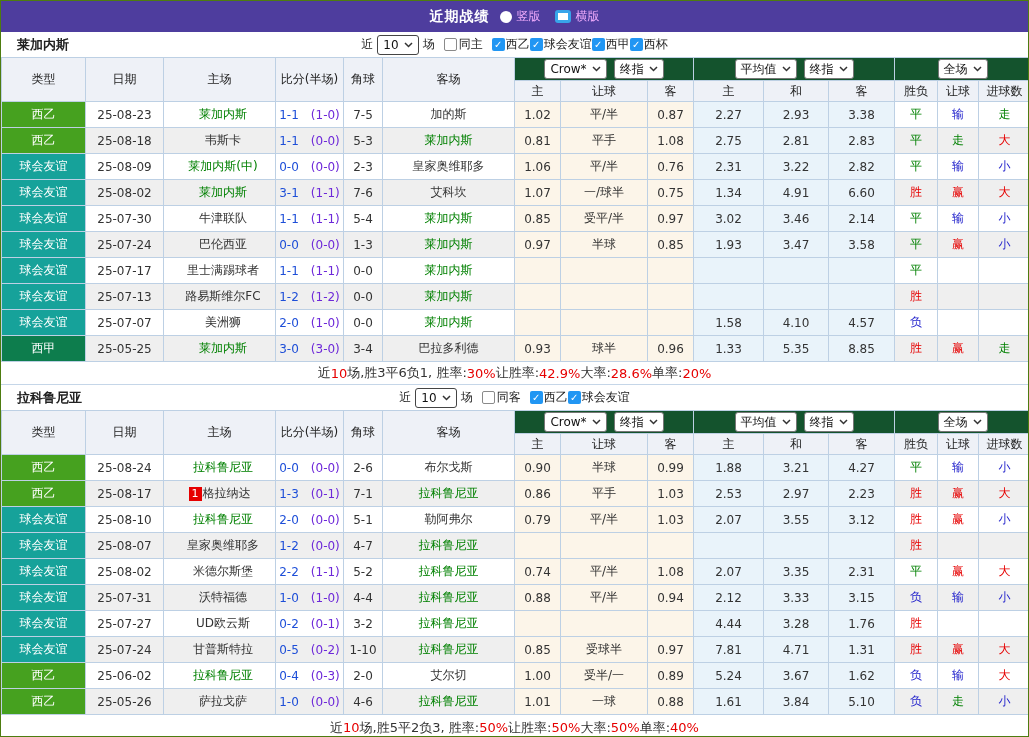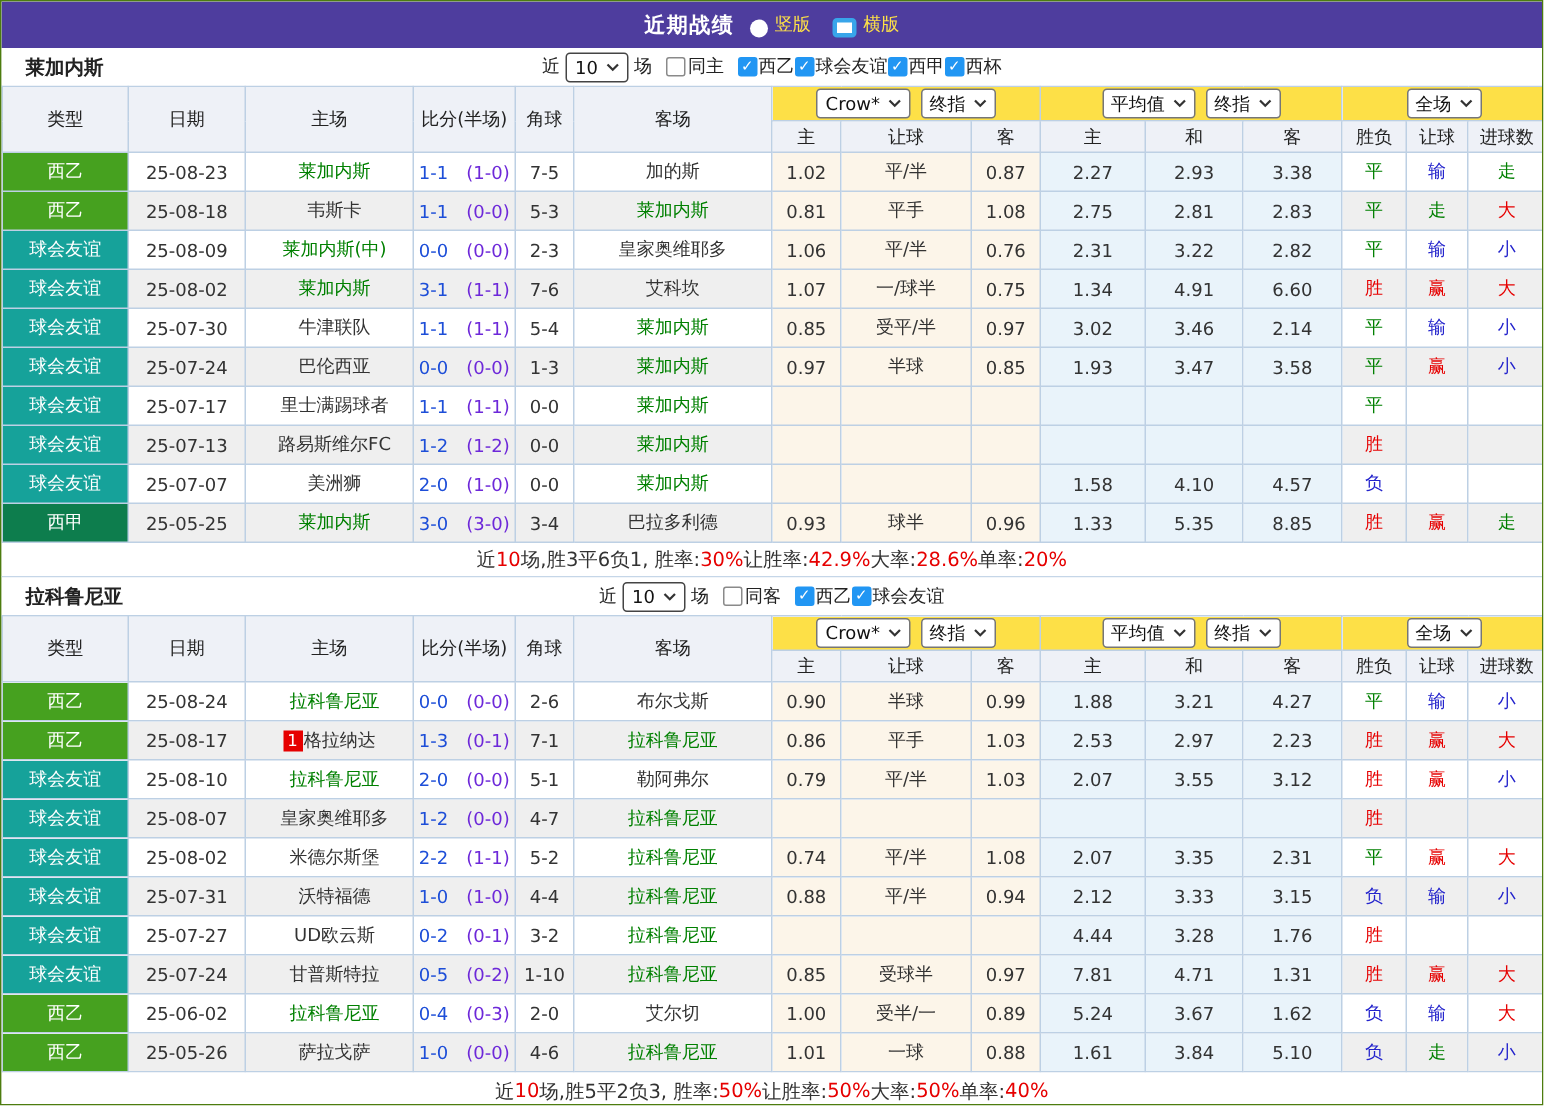--- a/index.html
+++ b/index.html
@@ -15,21 +15,21 @@
     overflow: hidden;
   }
   
   .title-bar {
     height: 31px;
     background: #4e3d9e;
     display: flex; align-items: center; justify-content: center; gap: 10px;
   }
   .title { color:#fff; font-weight:bold; font-size:14px; letter-spacing:1px; }
   .radio-group { display:inline-flex; align-items:center; gap:14px; }
-  .radio-opt { display:inline-flex; align-items:flex-end; gap:5px; color:#fde047; font-size:12px; cursor:pointer; }
+  .radio-opt { display:inline-flex; align-items:center; gap:5px; color:#f0abfc; font-size:12px; cursor:pointer; }
   .dot { width:12px; height:12px; border-radius:50%; background:#fff; display:inline-block; }
   .dot.sel { width:13px; height:13px; border:3.5px solid #38a5ea; background:#fff; }
 
   
   .filter-row {
     position: relative; height: 25px;
     display:flex; align-items:center; justify-content:center;
     font-size:12px; color:#222; background:#fff;
   }
   .team-name { position:absolute; left:16px; font-weight:bold; font-size:13px; color:#222; }
@@ -51,21 +51,21 @@
   .box.on  { background:#2196f3; color:#fff; font-weight:bold; }
   .box.off { background:#fff; border:1px solid #8a8a8a; }
 
   
   table.grid { width:1029px; border-collapse:collapse; table-layout:fixed; }
   .grid th, .grid td {
     border:1px solid #bdd0e4; text-align:center; vertical-align:middle;
     font-size:12px; color:#333; padding:0; overflow:hidden; white-space:nowrap;
   }
   .grid thead th { background:#eef1f7; font-weight:normal; color:#222; }
-  .grid thead th.ddc { background:#fde047; }
+  .grid thead th.ddc { background:#14532d; }
   .grid tr.h1 { height:23px; }
   .grid tr.h2 { height:21px; }
   .grid tbody tr { height:26px; }
   .ddwrap { display:flex; align-items:center; justify-content:center; gap:7px; }
   td.odds { background:#fcf5e9; }
   td.avg  { background:#e9f3fa;margin-left:44px; }
   tbody tr:nth-child(even) td.zb { background:#efefef; }
   td.lg { color:#fff; font-size:12px; }
   .tm { color:#333; }
   .tm.grn { color:#008000; }

